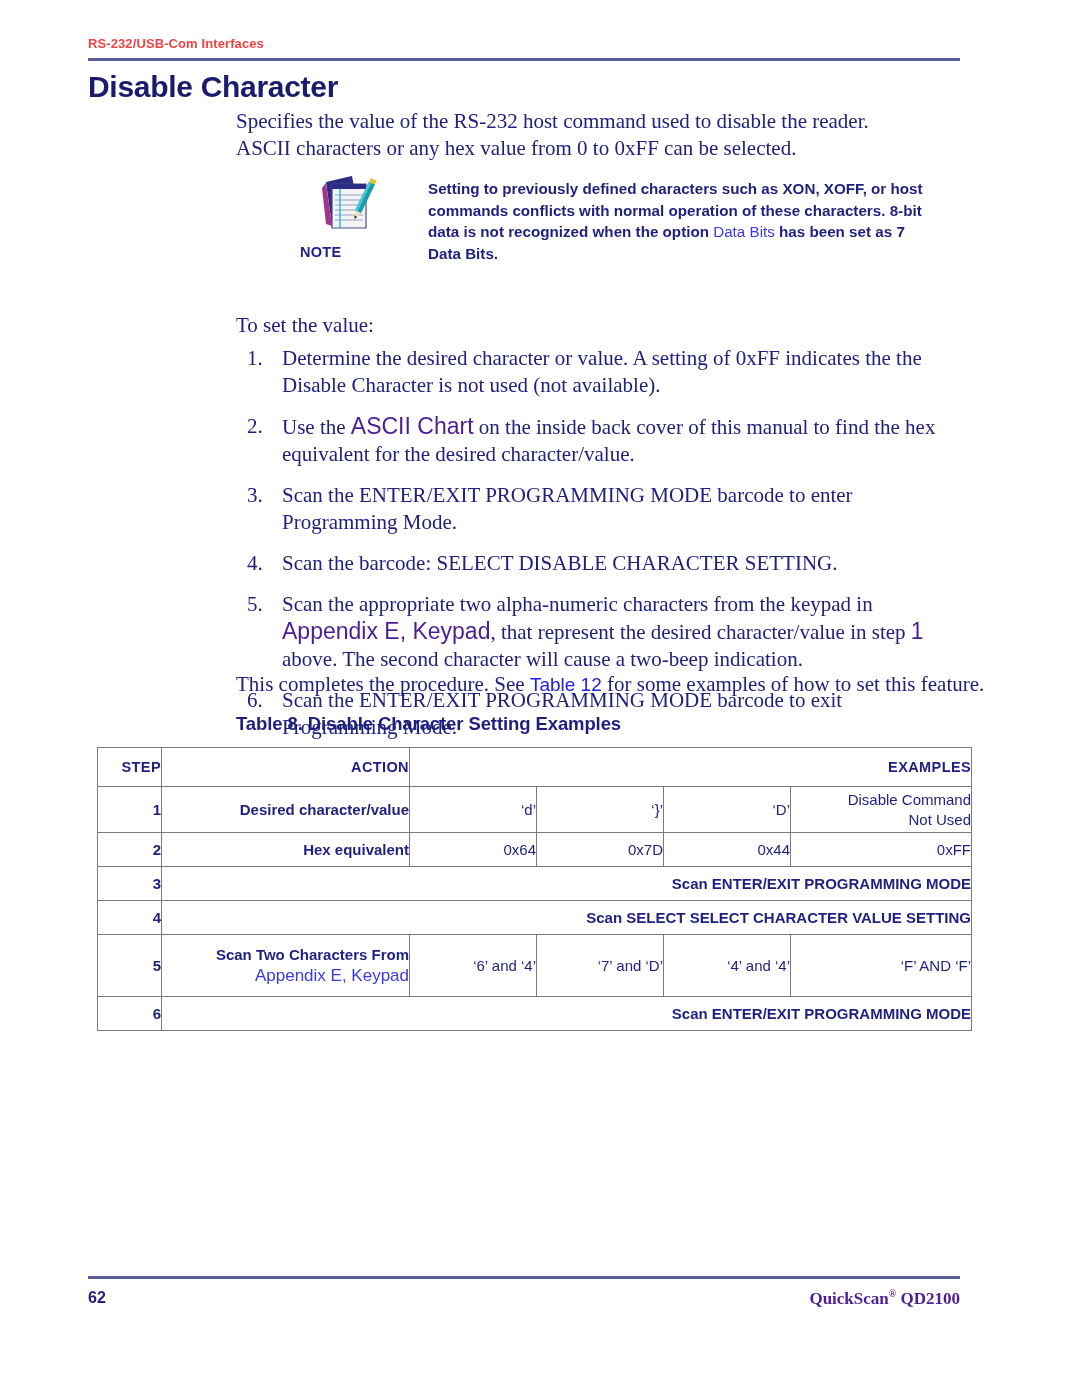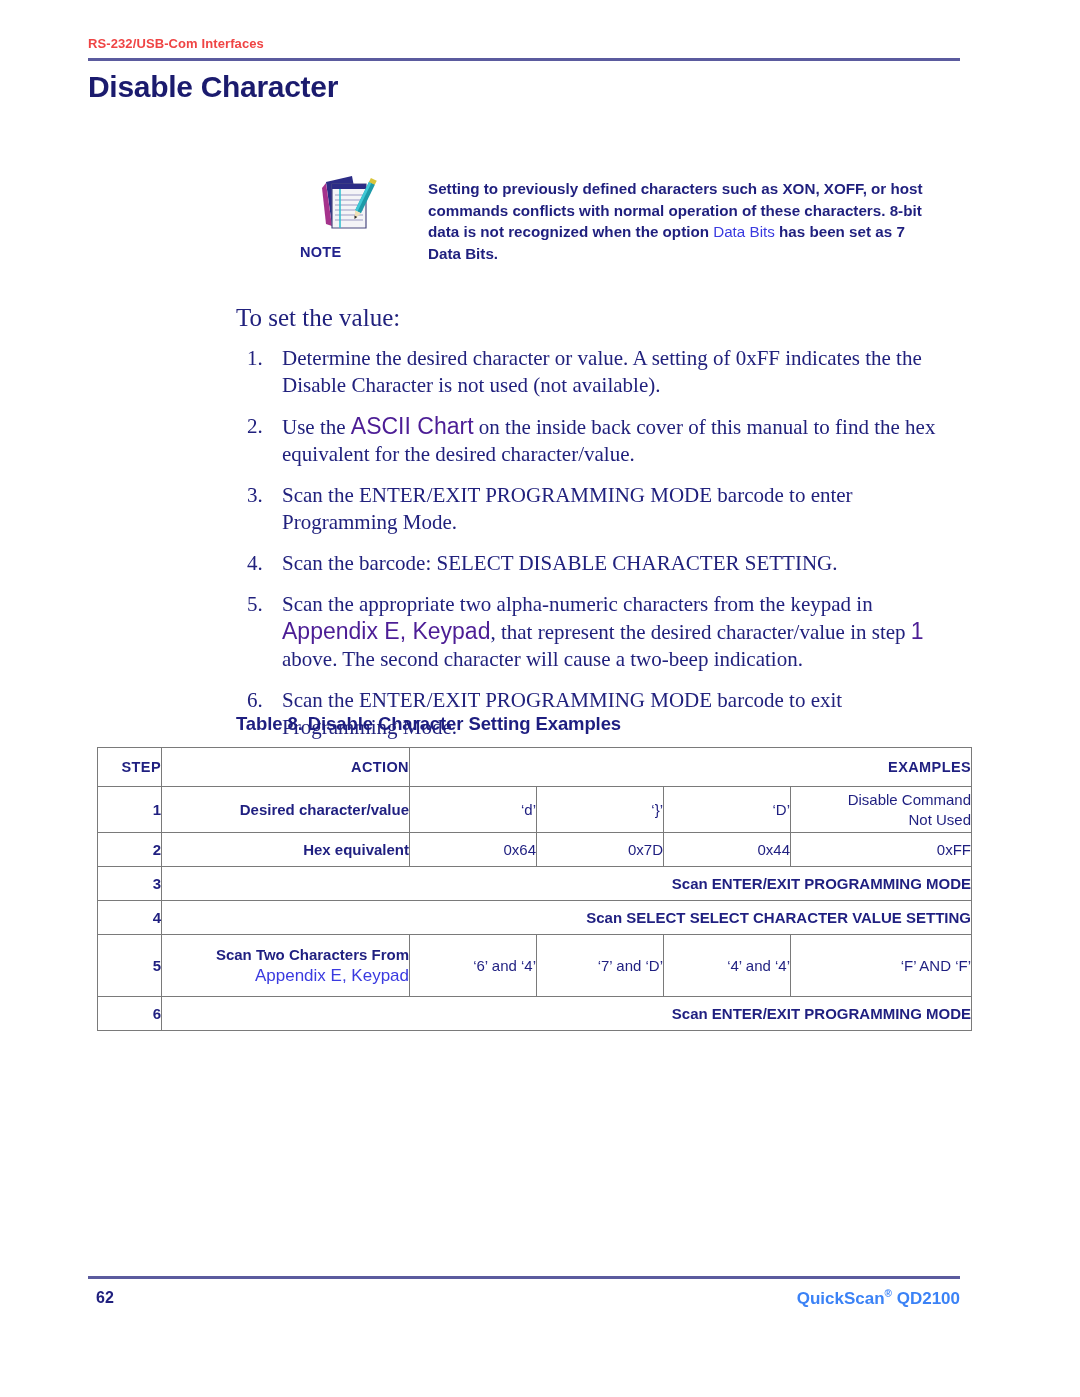--- a/index.html
+++ b/index.html
@@ -121,22 +121,22 @@
   }
   .note-text .note-link {
     color: #3a3ae0;
     font-weight: normal;
   }
 
   
   .to-set {
     position: absolute;
     left: 236px;
-    top: 304px;
-    font-size: 25px;
+    top: 312px;
+    font-size: 21px;
     line-height: 27px;
     color: #21217d;
   }
 
   
   .steps {
     position: absolute;
     left: 236px;
     top: 345px;
     width: 724px;
@@ -250,53 +250,57 @@
   .footer-rule {
     position: absolute;
     left: 88px;
     top: 1276px;
     width: 872px;
     height: 2.5px;
     background: #5b5b9e;
   }
   .footer-page {
     position: absolute;
-    left: 96px;
+    left: 88px;
     top: 1289px;
     font-family: "Liberation Sans", sans-serif;
     font-size: 16px;
     font-weight: bold;
     color: #20207e;
   }
   .footer-product {
     position: absolute;
     right: 120px;
     top: 1288px;
-    font-family: Liberation Sans, sans-serif;
+    font-family: Liberation Serif, serif;
     font-size: 17px;
     font-weight: bold;
-    color: #3b82f6;
+    color: #4c1d95;
   }
   .footer-product sup {
     font-size: 10px;
     vertical-align: super;
   }
 </style>
 </head>
 <body>
 
 <div class="page">
 
   <div class="running-header">
     <span class="running-header-text">RS-232/USB-Com Interfaces</span>
   </div>
   <div class="header-rule"></div>
 
   <div class="chapter-title">Disable Character</div>
 
+  <div class="body-col">
+    <p class="para">Specifies the value of the RS-232 host command used to disable the reader.</p>
+    <p class="para">ASCII characters or any hex value from 0 to 0xFF can be selected.</p>
+  </div>
 
   <div class="note-block">
     <div class="note-icon-wrap">
       <svg class="note-icon" width="72" height="72" viewBox="0 0 72 72">
 
         <polygon points="14,12 40,6 48,48 20,56" fill="#2c2c86"></polygon>
         <polygon points="14,13 20,56 14,54 10,18" fill="#a5338c"></polygon>
 
         <polygon points="20,14 54,14 54,58 20,58" fill="#f4f4f7" stroke="#4a4a80" stroke-width="1.2"></polygon>
 
@@ -357,20 +361,21 @@
       <div class="step-text"><span>Scan the appropriate two alpha-numeric characters from the keypad in </span><span class="link">Appendix E, Keypad</span><span>, that represent the desired character/value in step </span><span class="link">1</span><span> above. The second character will cause a two-beep indication.</span></div>
     </div>
 
     <div class="step">
       <div class="step-num">6.</div>
       <div class="step-text">Scan the ENTER/EXIT PROGRAMMING MODE barcode to exit Programming Mode.</div>
     </div>
 
   </div>
 
+  <div class="closing"><span>This completes the procedure. See </span><span class="link-serifsize">Table 12</span><span> for some examples of how to set this feature.</span></div>
 
   <div class="table-caption">Table 8. Disable Character Setting Examples</div>
 
   <table class="examples-table">
     <colgroup>
       <col class="c-step">
         <col class="c-act">
         <col class="c-ex">
         <col class="c-ex">
         <col class="c-ex">

